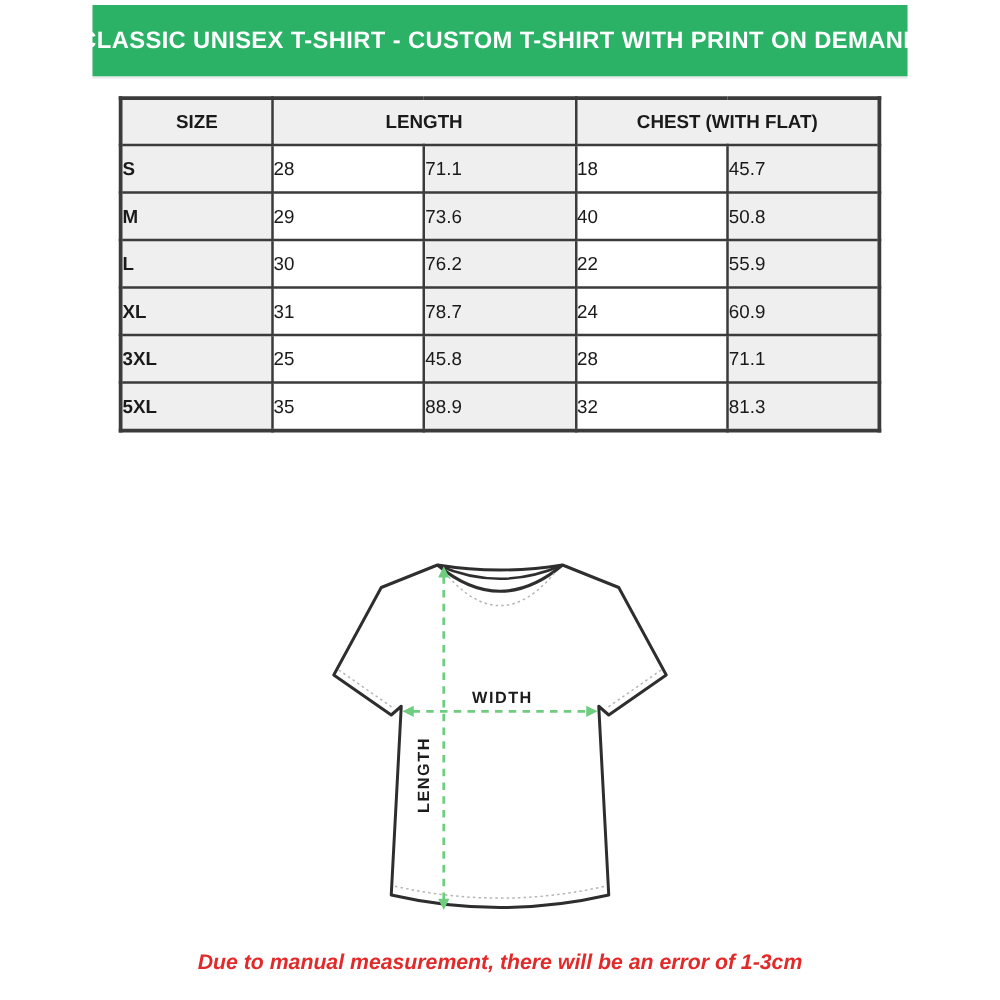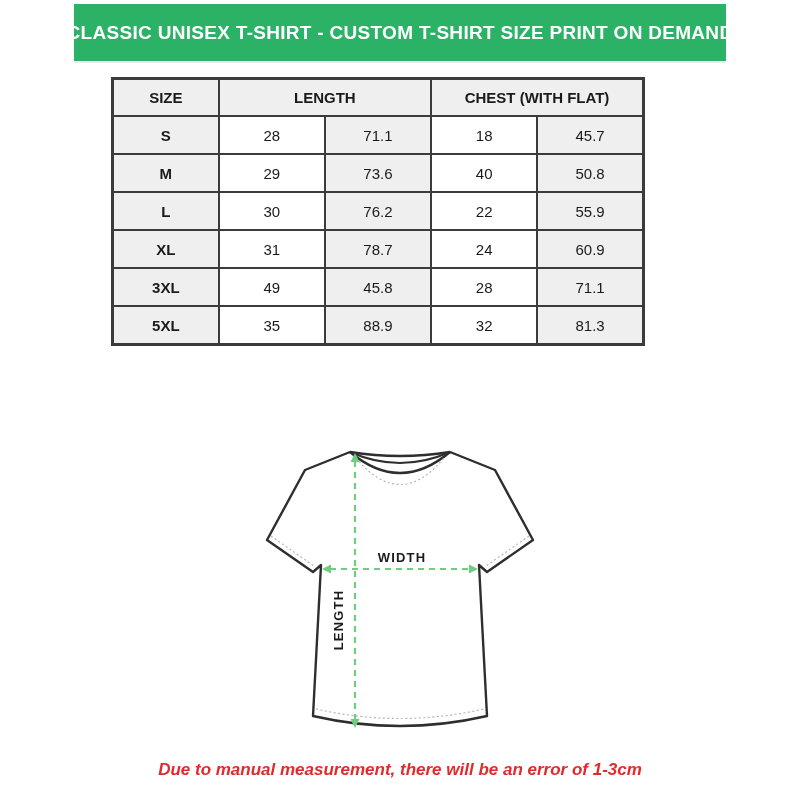--- a/index.html
+++ b/index.html
@@ -7,22 +7,22 @@
     width:800px;height:800px;background:#ffffff;position:relative;
     font-family:"Liberation Sans",sans-serif;color:#1a1a1a;overflow:hidden;
   }
   .banner{
     position:absolute;left:74px;top:4px;width:652px;height:57px;
     display:flex;align-items:center;justify-content:center;
     font-weight:bold;font-size:19px;letter-spacing:.3px;white-space:nowrap;
     color:#ffffff;box-shadow:0 2px 0 rgba(0,0,0,.08);
   }
   table.size-table{
-    position:absolute;left:111px;top:77px;width:534px;
-    border-collapse:collapse;table-layout:fixed;text-align:center;
+    position:absolute;left:95px;top:77px;width:610px;
+    border-collapse:collapse;table-layout:fixed;
     border:3px solid #3b3b3b;
   }
   .size-table th,.size-table td{border:2px solid #3b3b3b;padding:0;}
   .size-table th{height:35px;font-size:15px;font-weight:bold;background:#efefef;}
   .size-table td{height:36px;font-size:15px;font-weight:normal;background:#ffffff;}
   .size-table td.shade{background:#efefef;}
   .size-table td.size{font-weight:bold;background:#efefef;}
   .diagram{position:absolute;left:250px;top:445px;width:300px;height:300px;}
   .note{
     position:absolute;left:0;top:760px;width:100%;text-align:center;
@@ -30,21 +30,21 @@
   }
   svg text.dim-label{
     font-family:"Liberation Sans",sans-serif;font-weight:bold;
     font-size:13px;letter-spacing:1.2px;fill:#1c1c1c;
   }
 </style>
 </head>
 <body>
 
 <div class="banner" style="background: rgb(43, 178, 102);">
-  <span>CLASSIC UNISEX T-SHIRT - CUSTOM T-SHIRT SIZE PRINT ON DEMAND</span>
+  <span>CLASSIC UNISEX T-SHIRT - CUSTOM T-SHIRT WITH PRINT ON DEMAND</span>
 </div>
 
 <table class="size-table">
   <colgroup>
     <col style="width:20%">
       <col style="width:20%">
       <col style="width:20%">
       <col style="width:20%">
       <col style="width:20%">
   </colgroup>
@@ -79,21 +79,21 @@
     </tr>
     <tr>
       <td class="size">XL</td>
       <td>31</td>
       <td class="shade">78.7</td>
       <td>24</td>
       <td class="shade">60.9</td>
     </tr>
     <tr>
       <td class="size">3XL</td>
-      <td>49</td>
+      <td>25</td>
       <td class="shade">45.8</td>
       <td>28</td>
       <td class="shade">71.1</td>
     </tr>
     <tr>
       <td class="size">5XL</td>
       <td>35</td>
       <td class="shade">88.9</td>
       <td>32</td>
       <td class="shade">81.3</td>

